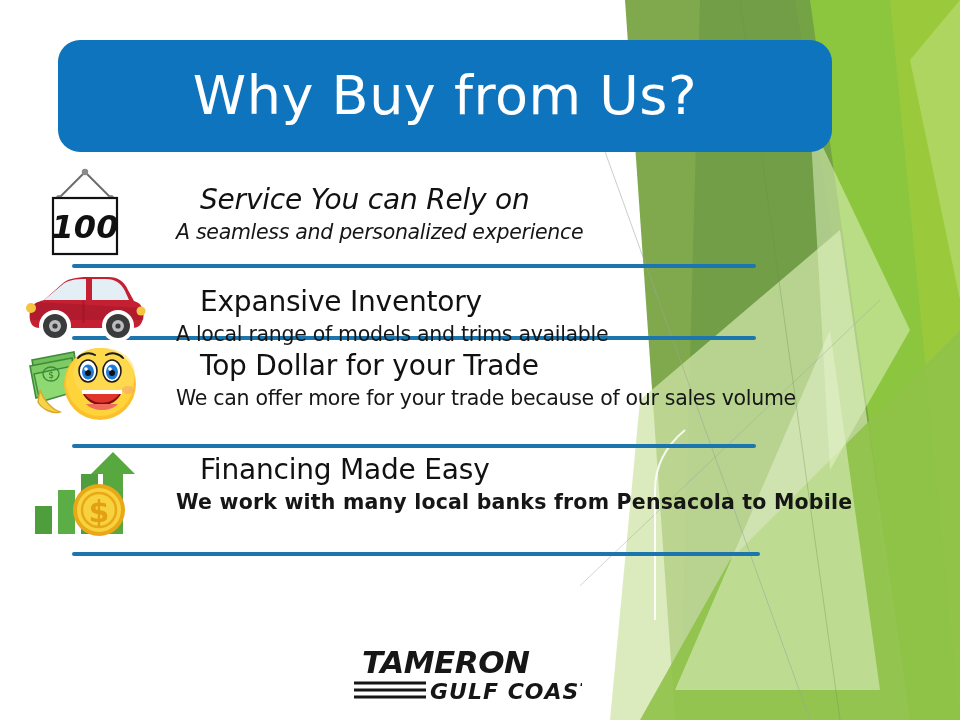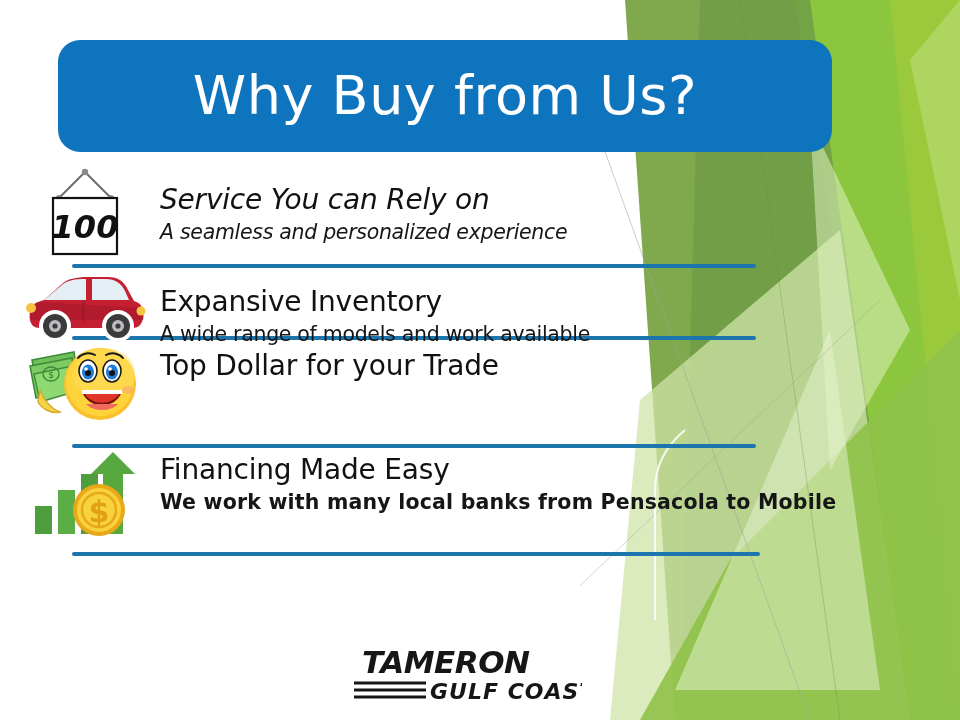--- a/index.html
+++ b/index.html
@@ -33,25 +33,27 @@
   .row-inner{display:flex;align-items:flex-start;}
   .icon-cell{
     width:160px;min-width:160px;display:flex;align-items:center;justify-content:center;
     box-sizing:border-box;padding-left:10px;
   }
   .text-cell{flex:1;padding-right:40px;}
   .head{
     font-size:28px;line-height:1.12;color:#111111;font-weight:400;
     font-family:"DejaVu Sans", sans-serif;
     letter-spacing:-0.2px;
+    margin-left:40px;
   }
   .sub{
     font-size:20.5px;line-height:1.22;color:#161616;margin-top:5px;
     font-family:"DejaVu Sans", sans-serif;
     letter-spacing:-0.3px;
+    margin-left:16px;
   }
   .sub.wide{letter-spacing:0.2px;font-weight:bold;}
   .divider{height:4px;background:#1c76ad;border-radius:2px;margin:0 0 0 72px;}
 
   
   #row-0 .row-inner{height:96px;font-style:italic;}
   #row-0 .divider{width:684px;}
   #row-1 .row-inner{height:68px;}
   #row-1 .divider{width:684px;}
   #row-2 .row-inner{height:104px;}
@@ -165,21 +167,21 @@
                 <circle cx="96" cy="58" r="16" fill="#ffffff"></circle>
                 <circle cx="96" cy="58" r="12" fill="#3B3B3B"></circle>
                 <circle cx="96" cy="58" r="6" fill="#B9BCC0"></circle>
                 <circle cx="96" cy="58" r="2.6" fill="#3B3B3B"></circle>
               </g>
             </g>
           </svg>
         </div>
         <div class="text-cell">
           <div class="head">Expansive Inventory</div>
-          <div class="sub">A wide range of models and work available</div>
+          <div class="sub">A local range of models and trims available</div>
         </div>
       </div>
       <div class="divider"></div>
     </div>
 
     <div class="row" id="row-2">
       <div class="row-inner">
         <div class="icon-cell">
           <svg class="icon-svg" width="118" height="84" viewBox="0 0 118 84" xmlns="http://www.w3.org/2000/svg">
 
@@ -213,20 +215,21 @@
               <path d="M56 52 C64 70 88 70 96 52 Z" fill="#7A1010"></path>
               <path d="M58 53 C66 66 86 66 94 53 Z" fill="#E0352B"></path>
               <path d="M60 64 C68 72 84 72 92 64 Z" fill="#F06A5E"></path>
               <path d="M56 52 L96 52" stroke="#ffffff" stroke-width="4"></path>
               <ellipse cx="102" cy="50" rx="6" ry="4" fill="#F7A072" opacity="0.55"></ellipse>
             </g>
           </svg>
         </div>
         <div class="text-cell">
           <div class="head">Top Dollar for your Trade</div>
+          <div class="sub">We can offer more for your trade because of our sales volume</div>
         </div>
       </div>
       <div class="divider"></div>
     </div>
 
     <div class="row" id="row-3">
       <div class="row-inner">
         <div class="icon-cell">
           <svg class="icon-svg" width="112" height="92" viewBox="0 0 112 92" xmlns="http://www.w3.org/2000/svg">
             <rect x="6" y="58" width="17" height="28" fill="#4E9E3E"></rect>

